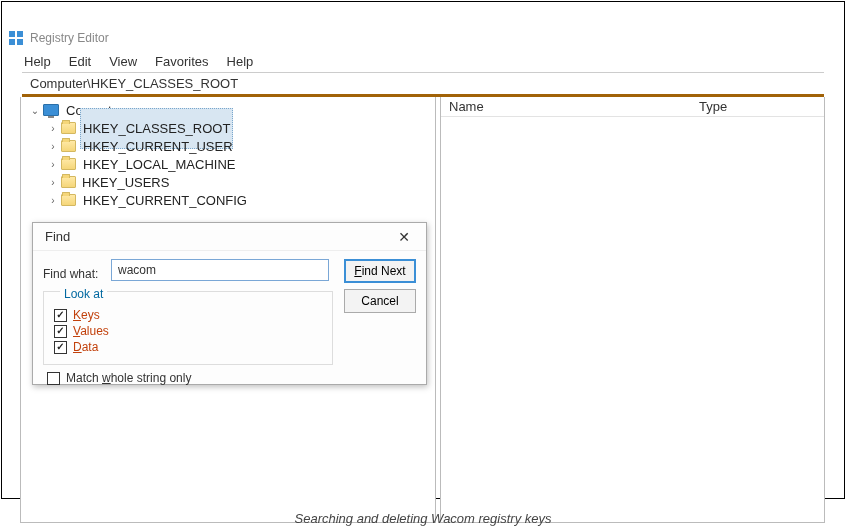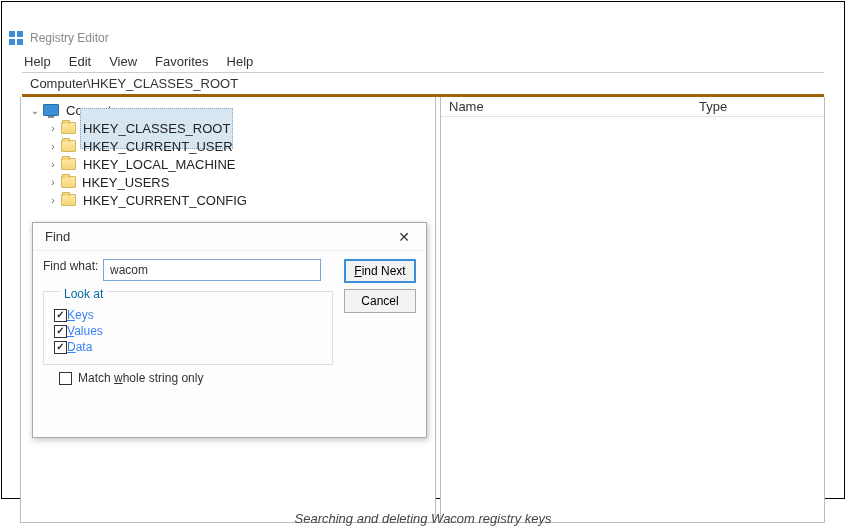--- a/index.html
+++ b/index.html
@@ -24,38 +24,38 @@
 .tree-label.selected { background: #d8e6f2; border: 1px dotted #7aa7cc; padding: 12px 2px; }
 .list-panel { flex: 1; border: 1px solid #bbb; border-top: none; background: #fff; margin-left: 4px; }
 .list-header { display: flex; height: 20px; border-bottom: 1px solid #e3e3e3; }
 .list-header-col { font-size: 13px; color: #333; padding: 2px 8px; }
 .list-row { display: flex; align-items: center; padding: 2px 6px; font-size: 13px; color: #333; }
 .value-icon { width: 16px; height: 14px; margin-right: 4px; display:inline-flex; align-items:center; justify-content:center; }
 .value-icon-box { width:14px; height:12px; background:#fff; border:1px solid #c77; border-radius:1px; font-size:7px; color:#c33; font-weight:bold; line-height:10px; text-align:center; }
 .caption { position:absolute; bottom:6px; left:0; width:846px; text-align:center; font-style:italic; font-size:13px; color:#444; }
 
 
-.dialog { position:absolute; left:30px; top:220px; width:395px; height:216px; background:#fdfdfd; border:1px solid #aaa; box-shadow:1px 2px 6px rgba(0,0,0,0.25); }
+.dialog { position:absolute; left:30px; top:220px; width:395px; height:163px; background:#fdfdfd; border:1px solid #aaa; box-shadow:1px 2px 6px rgba(0,0,0,0.25); }
 .dialog-titlebar { height:28px; display:flex; align-items:center; justify-content:space-between; padding:0 8px 0 12px; border-bottom:1px solid #eee; }
 .dialog-title { font-size:13px; color:#333; }
 .dialog-close { width:28px; height:20px; display:flex; align-items:center; justify-content:center; font-size:14px; color:#333; cursor:default; }
 .dialog-body { padding:8px 10px; position:relative; height:calc(100% - 28px); }
-.field-row { display:flex; align-items:flex-start; }
+.field-row { display:flex; align-items:flex-end; gap:8px; }
 .field-label { font-size:12px; color:#333; width:60px; }
 .text-input { flex:1; height:22px; border:1px solid #7aa7d6; padding:0 6px; font-size:12px; color:#333; outline:none; max-width:218px; }
 .dlg-btn { position:absolute; right:10px; width:72px; height:24px; font-size:12px; background:#f3f3f3; border:1px solid #aaa; cursor:default; }
 .dlg-btn.primary { border:2px solid #3b8fd6; top:8px; }
 .dlg-btn.secondary { top:38px; }
 .look-group { margin-top:10px; border:1px solid #ddd; width:290px; padding:6px 10px 8px 10px; }
 .look-legend { font-size:12px; color:#0369a1; background:#fdfdfd; padding:0 4px; margin-left:6px; position:relative; top:-14px; display:inline-block; }
 .look-inner { margin-top:-10px; }
-.checkbox-row { display:flex; align-items:center; gap:0; font-size:12px; color:#3b82f6; margin:2px 0; }
+.checkbox-row { display:flex; align-items:center; gap:6px; font-size:12px; color:#c2410c; margin:2px 0; }
 .check { width:13px; height:13px; border:1px solid #333; background:#fff; display:inline-flex; align-items:center; justify-content:center; font-size:10px; line-height:1; }
 .check.checked::after { content:'✓'; color:#222; font-weight:bold; }
-.match-row { display:flex; align-items:center; gap:6px; font-size:12px; color:#333; margin-top:6px; margin-left:16px; }
+.match-row { display:flex; align-items:center; gap:6px; font-size:12px; color:#333; margin-top:6px; margin-left:4px; }
 .underline-key { text-decoration: underline; }
 </style>
 </head>
 <body>
 
 <div class="window">
   <div class="titlebar">
     <span class="app-icon">
       <svg viewBox="0 0 16 16">
           <rect x="1" y="1" width="6" height="6" fill="#3b8fd6"></rect>

